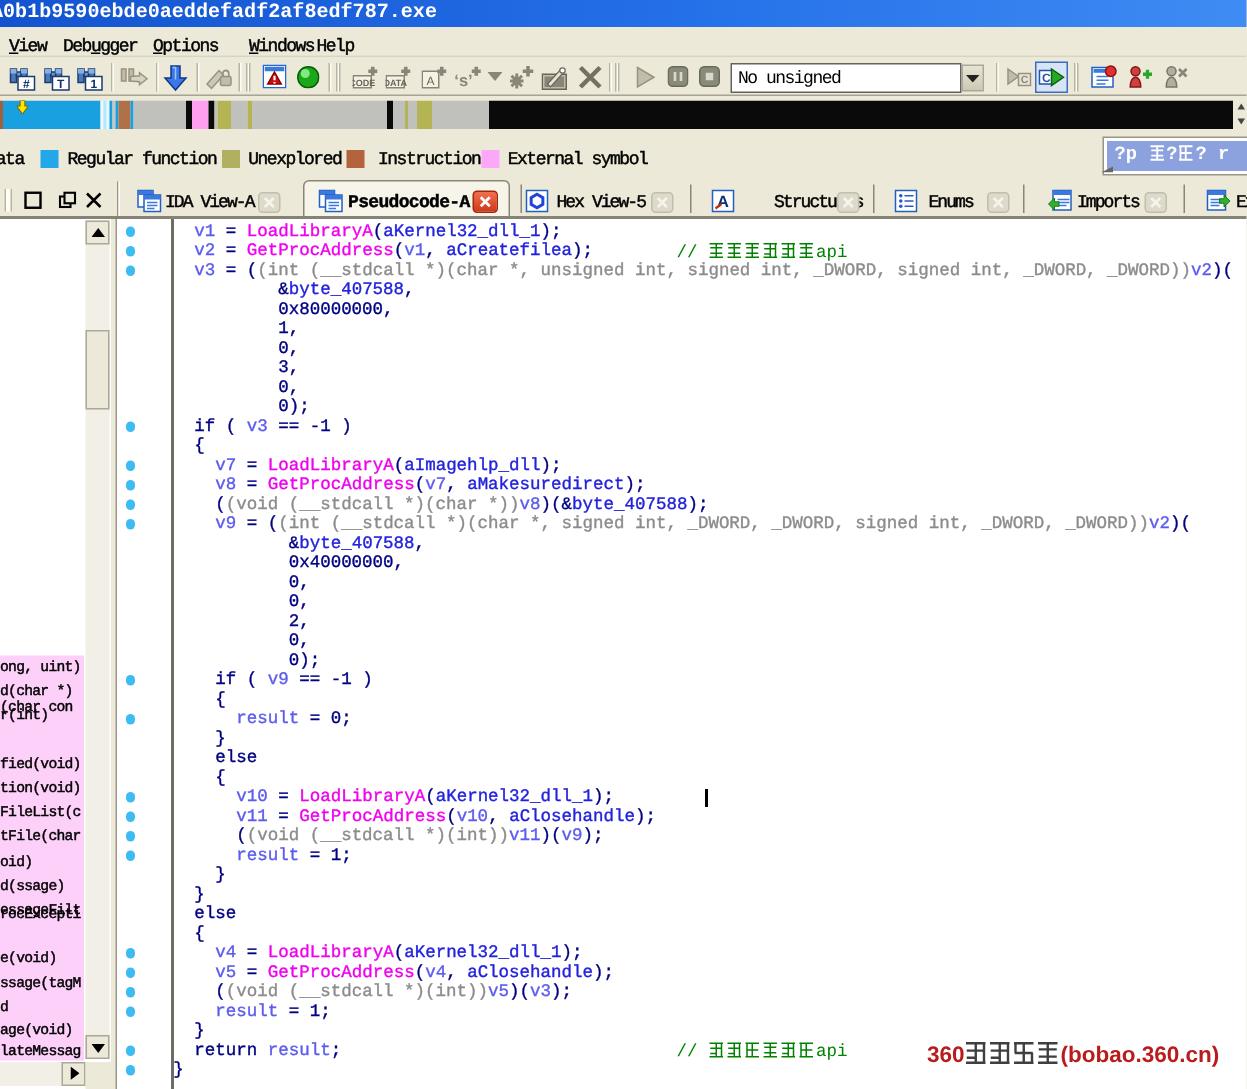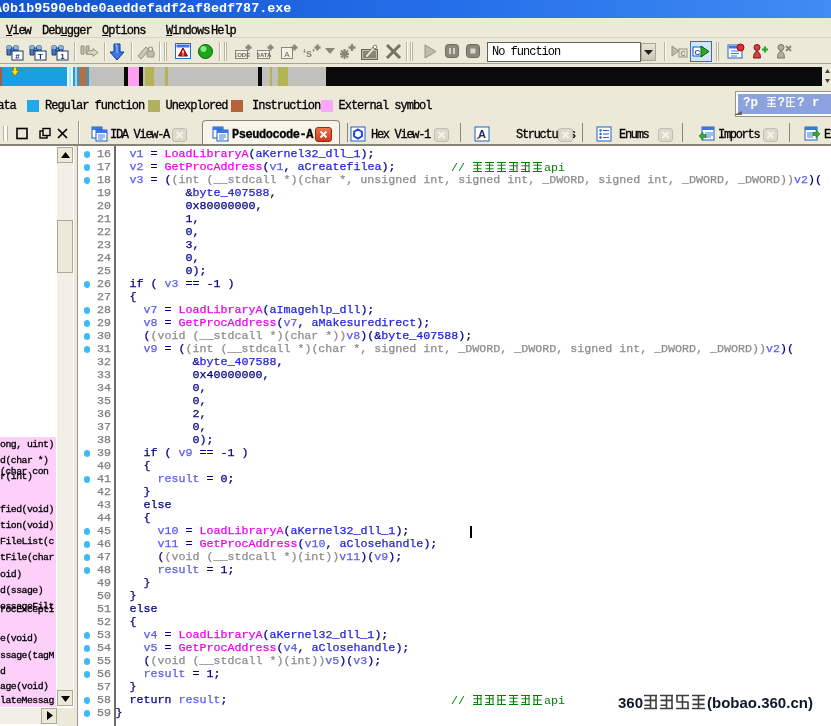--- a/index.html
+++ b/index.html
@@ -43,21 +43,21 @@
 .cmt { position:absolute; left:451px; font:11.665px/13px "Liberation Mono",monospace; color:#008200; white-space:pre; }
 
 #pinkblock { position:absolute; left:0; top:437px; width:55.5px; height:270px; background:#fdd0fa; }
 .prow { position:absolute; left:0; font:9.8px/13px "Liberation Mono",monospace; letter-spacing:-0.5px; color:#000; white-space:pre; -webkit-text-stroke:0.3px; }
 
 .sbtn { position:absolute; background:#ece9d8; border:1px solid #aca899; box-sizing:border-box; }
 #vtrack { position:absolute; left:57px; top:147px; width:16px; height:559px; background:#f2f0e6; }
 #vthumb { position:absolute; left:57px; top:220px; width:16px; height:53px; background:#ece9d8; border:1px solid #aca899; box-sizing:border-box; }
 #htrack { position:absolute; left:0; top:708px; width:57px; height:16px; background:#f2f0e6; }
 #corner { position:absolute; left:57px; top:708px; width:20px; height:18px; background:#ece9d8; }
-#wm { position:absolute; left:618px; top:694px; font:bold 15px "Liberation Sans",sans-serif; color:#0f172a; text-shadow:1px 1px 0 rgba(255,255,255,0.9); white-space:nowrap; }
+#wm { position:absolute; left:618px; top:694px; font:bold 15px "Liberation Sans",sans-serif; color:#b91c1c; text-shadow:1px 1px 0 rgba(255,255,255,0.9); white-space:nowrap; }
 </style></head>
 <body>
 <div id="root">
 <div id="title">
       <span>A0b1b9590ebde0aeddefadf2af8edf787.exe</span>
     </div>
 <div id="menu"></div>
 <div class="mi" style="left:6px"><u>V</u>iew</div>
 <div class="mi" style="left:42px">Deb<u>u</u>gger</div>
 <div class="mi" style="left:102px"><u>O</u>ptions</div>
@@ -166,21 +166,21 @@
     </svg>
 <svg class="ti" style="left:445px;top:44px" width="14" height="14" viewBox="0 0 14 14">
 <rect x="0.5" y="0.5" width="13" height="13" rx="3" fill="#8a8a7a" stroke="#6a6a5a"></rect>
 <path d="M5 4v6M9 4v6" stroke="#d8d8cc" stroke-width="1.8"></path>
     </svg>
 <svg class="ti" style="left:466px;top:44px" width="14" height="14" viewBox="0 0 14 14">
 <rect x="0.5" y="0.5" width="13" height="13" rx="3" fill="#8a8a7a" stroke="#6a6a5a"></rect>
 <rect x="4.5" y="4.5" width="5" height="5" fill="#d8d8cc"></rect>
     </svg>
 <div style="position:absolute;left:487px;top:42px;width:154px;height:20px;background:#fff;border:1px solid #63615a;box-sizing:border-box"></div>
-<div style="position:absolute;left:492px;top:45px;font:12px/14px 'Liberation Mono',monospace;letter-spacing:-1.0px;color:#000">No function</div>
+<div style="position:absolute;left:492px;top:45px;font:12px/14px 'Liberation Mono',monospace;letter-spacing:-1.0px;color:#000">No unsigned</div>
 <div style="position:absolute;left:641px;top:43px;width:15px;height:18px;background:linear-gradient(#e8e4d4,#cdc8b4);border:1px solid #aca899;box-sizing:border-box"></div>
 <svg style="position:absolute;left:644px;top:50px" width="9" height="5" viewBox="0 0 9 5">
       <path d="M0 0h9L4.5 5z" fill="#222"></path>
     </svg>
 <div style="position:absolute;left:664px;top:42px;width:1px;height:19px;background:#b8b4a2"></div>
     <div style="position:absolute;left:665px;top:42px;width:1px;height:19px;background:#fdfcf6"></div>
 <svg class="ti" style="left:670px;top:43px" width="18" height="17" viewBox="0 0 18 17">
 <path d="M2 3l7 5-7 5z" fill="#c2bdab" stroke="#98937f"></path>
 <rect x="9" y="6" width="8" height="8" fill="#e8e4d4" stroke="#98937f"></rect>
 <text x="13" y="12.5" font-family="Liberation Sans" font-size="7" font-weight="bold" fill="#8a8578" text-anchor="middle">C</text>
@@ -315,21 +315,21 @@
 <path d="M1 10l4-4v2.5h3v3H5V14z" fill="#30b030" stroke="#107010" stroke-width="0.6"></path>
     </svg>
     <svg class="tbi" style="left:804px" width="17" height="16" viewBox="0 0 17 16">
 <rect x="1" y="1" width="12" height="13" fill="#fff" stroke="#2060c0"></rect>
 <rect x="1" y="1" width="12" height="3" fill="#3a7ae0"></rect>
 <path d="M3 7h8M3 9h8M3 11h6" stroke="#3a7ae0"></path>
 <path d="M16 8l-4-4v2.5H9v3h3V12z" fill="#30b030" stroke="#107010" stroke-width="0.6"></path>
     </svg>
 <div class="tbt" style="left:110px">IDA View-A</div>
 <div class="tbt act" style="left:232px">Pseudocode-A</div>
-<div class="tbt" style="left:371px">Hex View-1</div>
+<div class="tbt" style="left:371px">Hex View-5</div>
 <div class="tbt" style="left:516px">Structures</div>
 <div class="tbt" style="left:619px">Enums</div>
 <div class="tbt" style="left:718px">Imports</div>
 <div class="tbt" style="left:824px">Exports</div>
 <div style="position:absolute;left:172px;top:128px;width:15px;height:14px;border-radius:3px;background:#dedacb;border:1px solid #c2beae;box-sizing:border-box"></div>
 <svg style="position:absolute;left:172px;top:128px" width="15" height="14" viewBox="0 0 15 14">
       <path d="M4.5 4l6 6M10.5 4l-6 6" stroke="#f6f4ea" stroke-width="1.8"></path>
     </svg>
     <div style="position:absolute;left:315px;top:127px;width:17px;height:15px;border-radius:3px;background:linear-gradient(#f07050,#d03818);border:1px solid #a02808;box-sizing:border-box"></div>
 <svg style="position:absolute;left:315px;top:127px" width="17" height="15" viewBox="0 0 17 15">
@@ -391,64 +391,20 @@
 <div class="sbtn" style="left:41px;top:708px;width:16px;height:16px"></div>
 <svg style="position:absolute;left:47px;top:711px" width="6" height="9" viewBox="0 0 6 9">
       <path d="M0 0v9L6 4.5z" fill="#000"></path>
     </svg>
 <div id="corner"></div>
 <div style="position:absolute;left:74px;top:146px;width:3px;height:580px;background:#ece9d8"></div>
 <div style="position:absolute;left:77px;top:146px;width:1px;height:580px;background:#9a9688"></div>
 <div id="gutter"></div>
 <div id="vline"></div>
 <div id="codepane"></div>
-<pre class="nums">16
-17
-18
-19
-20
-21
-22
-23
-24
-25
-26
-27
-28
-29
-30
-31
-32
-33
-34
-35
-36
-37
-38
-39
-40
-41
-42
-43
-44
-45
-46
-47
-48
-49
-50
-51
-52
-53
-54
-55
-56
-57
-58
-59</pre>
 <div class="dot" style="top:151.1px;left:83.5px"></div>
     <div class="dot" style="top:164.1px;left:83.5px"></div>
     <div class="dot" style="top:177.1px;left:83.5px"></div>
     <div class="dot" style="top:281.1px;left:83.5px"></div>
     <div class="dot" style="top:307.1px;left:83.5px"></div>
     <div class="dot" style="top:320.1px;left:83.5px"></div>
     <div class="dot" style="top:333.1px;left:83.5px"></div>
     <div class="dot" style="top:346.1px;left:83.5px"></div>
     <div class="dot" style="top:450.1px;left:83.5px"></div>
     <div class="dot" style="top:476.1px;left:83.5px"></div>

